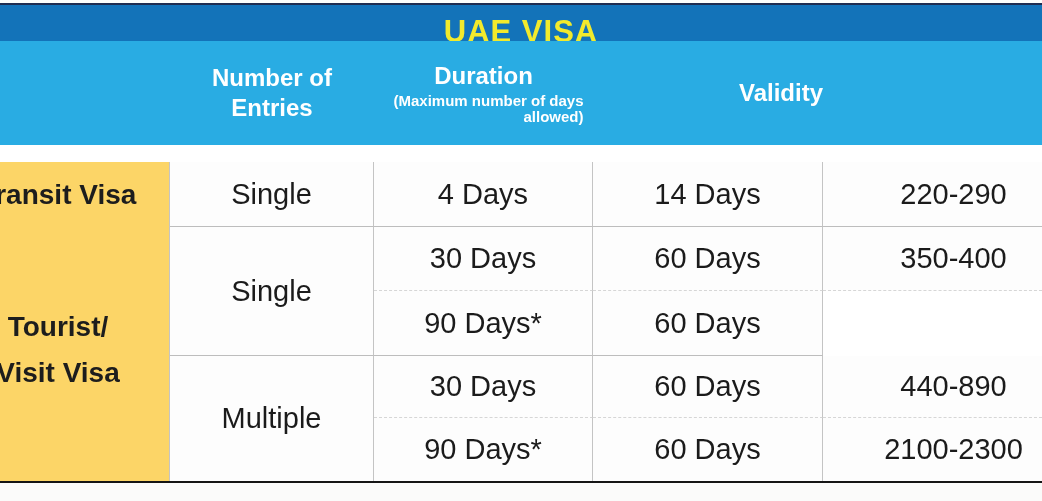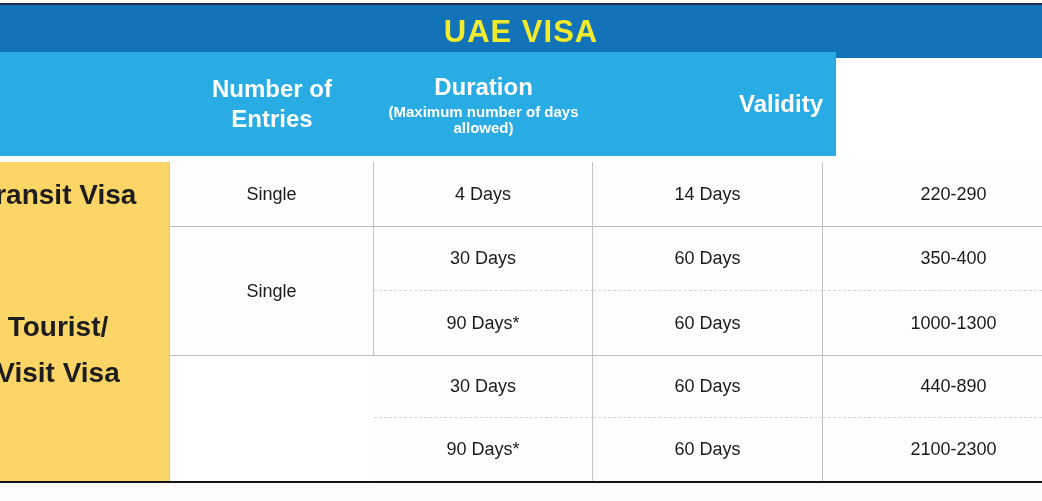--- a/index.html
+++ b/index.html
@@ -10,43 +10,43 @@
   .top-white { position:absolute; left:0; top:0; width:1042px; height:3px; background:#fcfefc; }
   .navy-line { position:absolute; left:0; top:3px; width:1042px; height:2px; background:#1e2d51; }
   .title-bar {
     position:absolute; left:0; top:5px; width:1042px; height:53px;
     background:#1373B9; display:flex; align-items:center; justify-content:center;
   }
   .title-bar .title {
     color:#F2EA2C; font-weight:bold; font-size:31px; letter-spacing:1px;
   }
   .header-row {
-    position:absolute; left:0; top:52px; width:836px; height:104px;
+    position:absolute; left:0; top:41px; width:1042px; height:104px;
     background:#29ACE3; display:flex; color:#ffffff; text-align:center;
   }
   .hcell { display:flex; flex-direction:column; align-items:center; justify-content:center; }
   .hc1 { width:170px; }
   .hc2 { width:204px; }
-  .hc3 { width:219px; }
+  .hc3 { width:219px;text-align:right; }
   .hc4 { width:230px;align-items:flex-end; }
   .hc5 { width:219px; padding-left:48px; }
   .h-main { font-weight:bold; font-size:24px; line-height:30px; }
   .hc2 .h-main { width:160px; }
   .h-sub  { font-weight:bold; font-size:15px; line-height:16px; width:200px; margin-top:2px; }
   .hc4 .h-sub { width:212px; }
 
   .grid {
     position:absolute; left:0; top:162px; width:1042px; height:319px;
     display:grid;
     grid-template-columns:170px 204px 219px 230px 219px;
     grid-template-rows:65px 64px 65px 62px 63px;
   }
   .cell {
     display:flex; align-items:center; justify-content:center;
-    font-size:18px; color:#1b1b1b; background:#fdfdfd;
+    font-size:29px; color:#1b1b1b; background:#fdfdfd;
     border-right:1px solid #c4c4c4;
   }
   .cell.last { border-right:none; padding-left:42px; }
   .b-group { border-bottom:1px solid #bdbdbd; }
   .b-sub   { border-bottom:1px dashed #d6d6d6; }
 
   .visa-col {
     grid-column:1; grid-row:1 / span 5;
     background:#FCD567; position:relative; overflow:hidden;
     border-right:1px solid #c4c4c4;
@@ -91,36 +91,36 @@
   <div class="grid">
 
     <div class="visa-col">
       <div class="visa-label transit">Transit Visa</div>
       <div class="visa-label tourist">Tourist/
 Visit Visa</div>
     </div>
 
     <div class="cell b-group" style="grid-column:2; grid-row:1;">Single</div>
     <div class="cell b-group" style="grid-column:2; grid-row:2 / span 2;">Single</div>
+    <div class="cell" style="grid-column:2; grid-row:4 / span 2;">Multiple</div>
 
     <div class="cell b-group" style="grid-column:3; grid-row:1;">4 Days</div>
     <div class="cell b-sub" style="grid-column:3; grid-row:2;">30 Days</div>
     <div class="cell b-group" style="grid-column:3; grid-row:3;">90 Days*</div>
     <div class="cell b-sub" style="grid-column:3; grid-row:4;">30 Days</div>
     <div class="cell" style="grid-column:3; grid-row:5;">90 Days*</div>
 
     <div class="cell b-group" style="grid-column:4; grid-row:1;">14 Days</div>
     <div class="cell b-sub" style="grid-column:4; grid-row:2;">60 Days</div>
     <div class="cell b-group" style="grid-column:4; grid-row:3;">60 Days</div>
     <div class="cell b-sub" style="grid-column:4; grid-row:4;">60 Days</div>
     <div class="cell" style="grid-column:4; grid-row:5;">60 Days</div>
 
     <div class="cell last b-group" style="grid-column:5; grid-row:1;">220-290</div>
     <div class="cell last b-sub" style="grid-column:5; grid-row:2;text-align:right;">350-400</div>
-    <div class="cell last b-group" style="grid-column:5; grid-row:3;">1000-1300</div>
     <div class="cell last b-sub" style="grid-column:5; grid-row:4;">440-890</div>
     <div class="cell last" style="grid-column:5; grid-row:5;">2100-2300</div>
 
   </div>
 
   <div class="bottom-black"></div>
   <div class="bottom-white"></div>
 
 </div>
 

